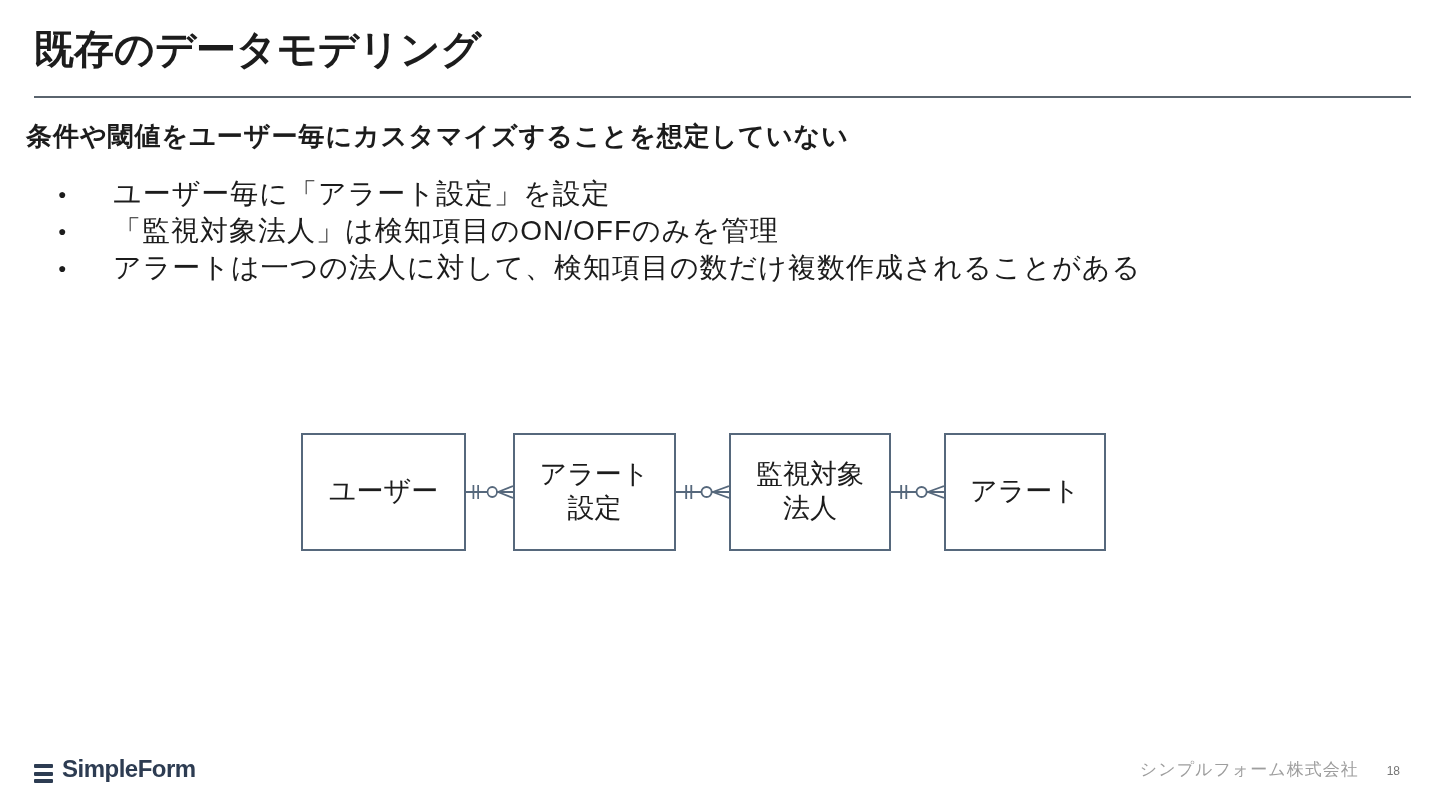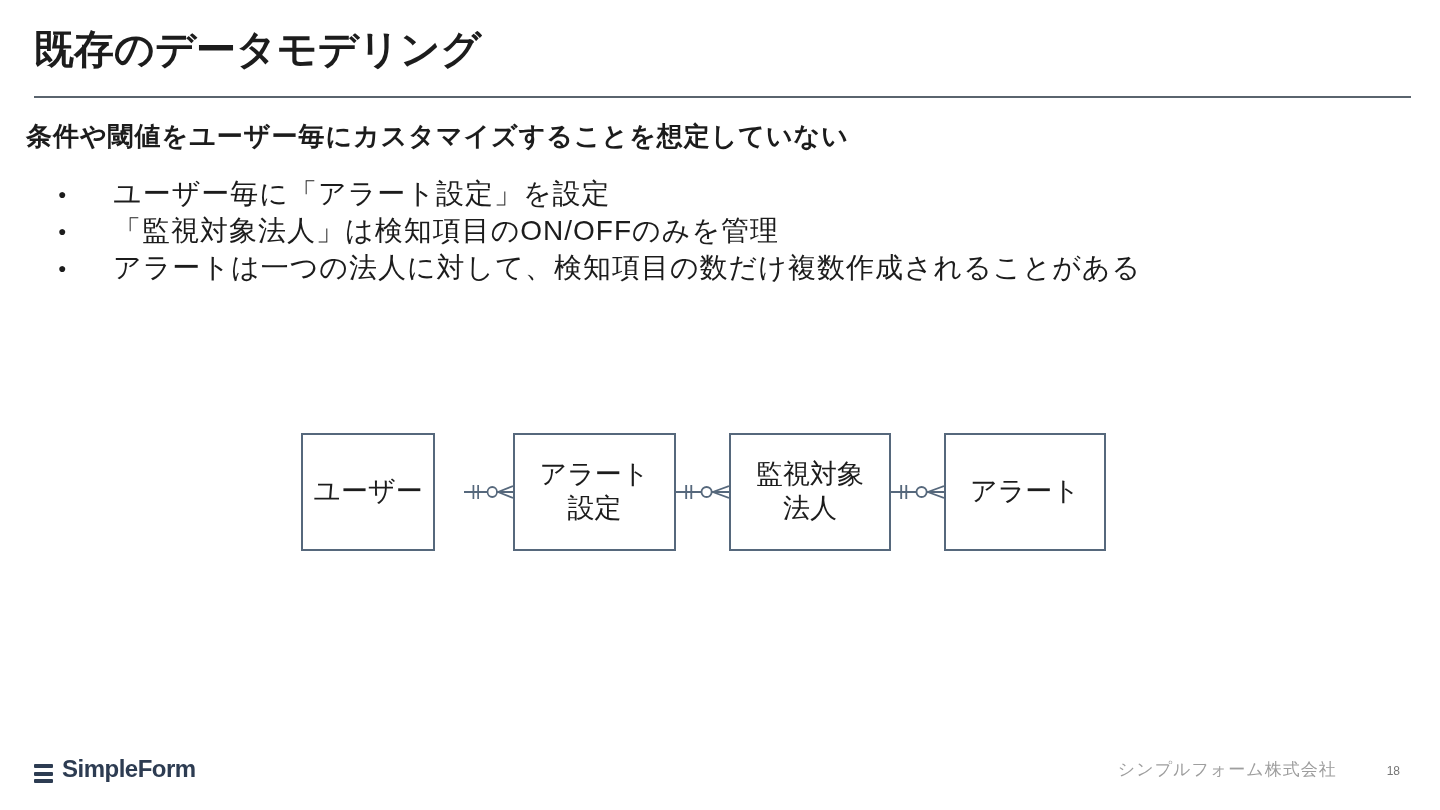--- a/index.html
+++ b/index.html
@@ -88,21 +88,21 @@
     background: #ffffff;
     display: flex;
     align-items: center;
     justify-content: center;
     text-align: center;
     font-size: 27px;
     line-height: 1.25;
     color: #1c1c1c;
     white-space: pre-line;
   }
-  .entity-1 { left: 301px; width: 134px; }
+  .entity-1 { left: 301px; width: 165px; }
   .entity-2 { left: 513px; width: 163px; }
   .entity-3 { left: 729px; width: 162px; }
   .entity-4 { left: 944px; width: 162px; }
   .connector {
     position: absolute;
     top: 476px;
     height: 32px;
   }
   .connector-1 { left: 464px; width: 49px; }
   .connector-2 { left: 676px; width: 53px; }
@@ -147,21 +147,21 @@
     font-weight: bold;
     color: var(--brand-navy, #2d3c52);
     letter-spacing: -0.5px;
   }
   .footer-right {
     position: absolute;
     right: 40px;
     top: 758px;
     display: flex;
     align-items: baseline;
-    gap: 50px;
+    gap: 28px;
   }
   .company-name {
     font-size: 17px;
     color: var(--muted, #9e9e9e);
     letter-spacing: 1px;
   }
   .page-number {
     font-size: 12px;
     color: var(--page-num, #757575);
   }

